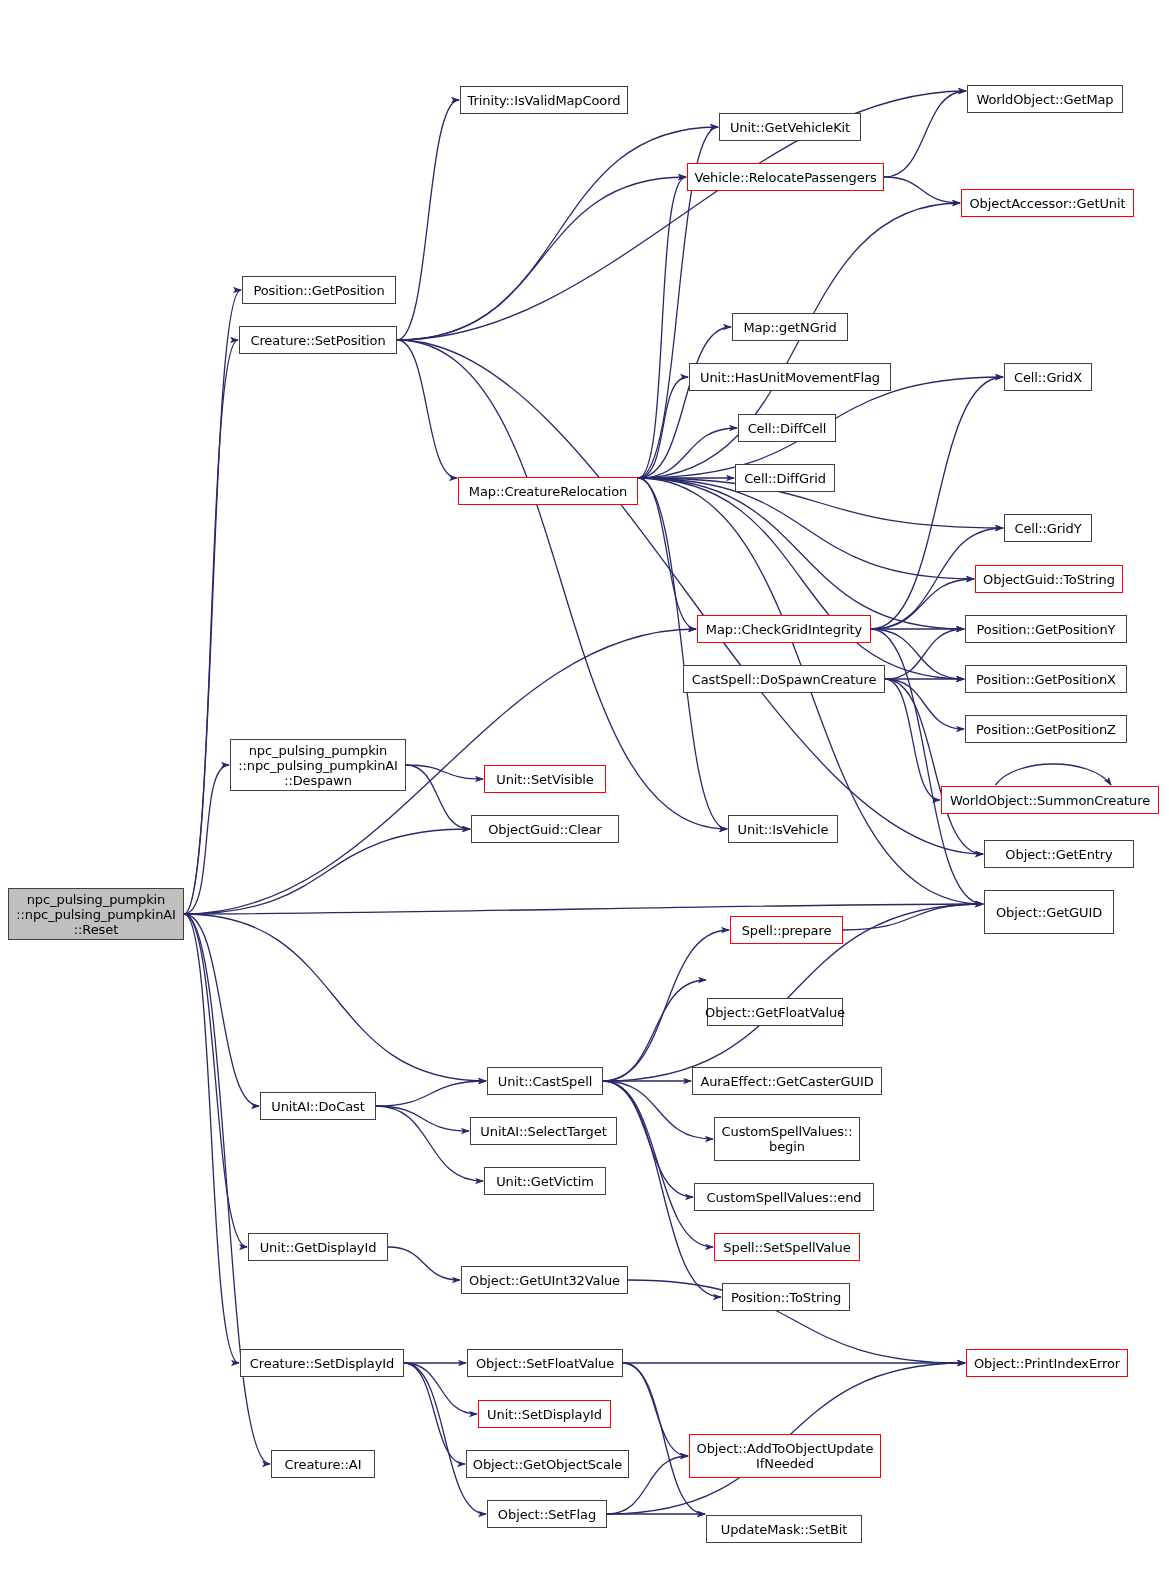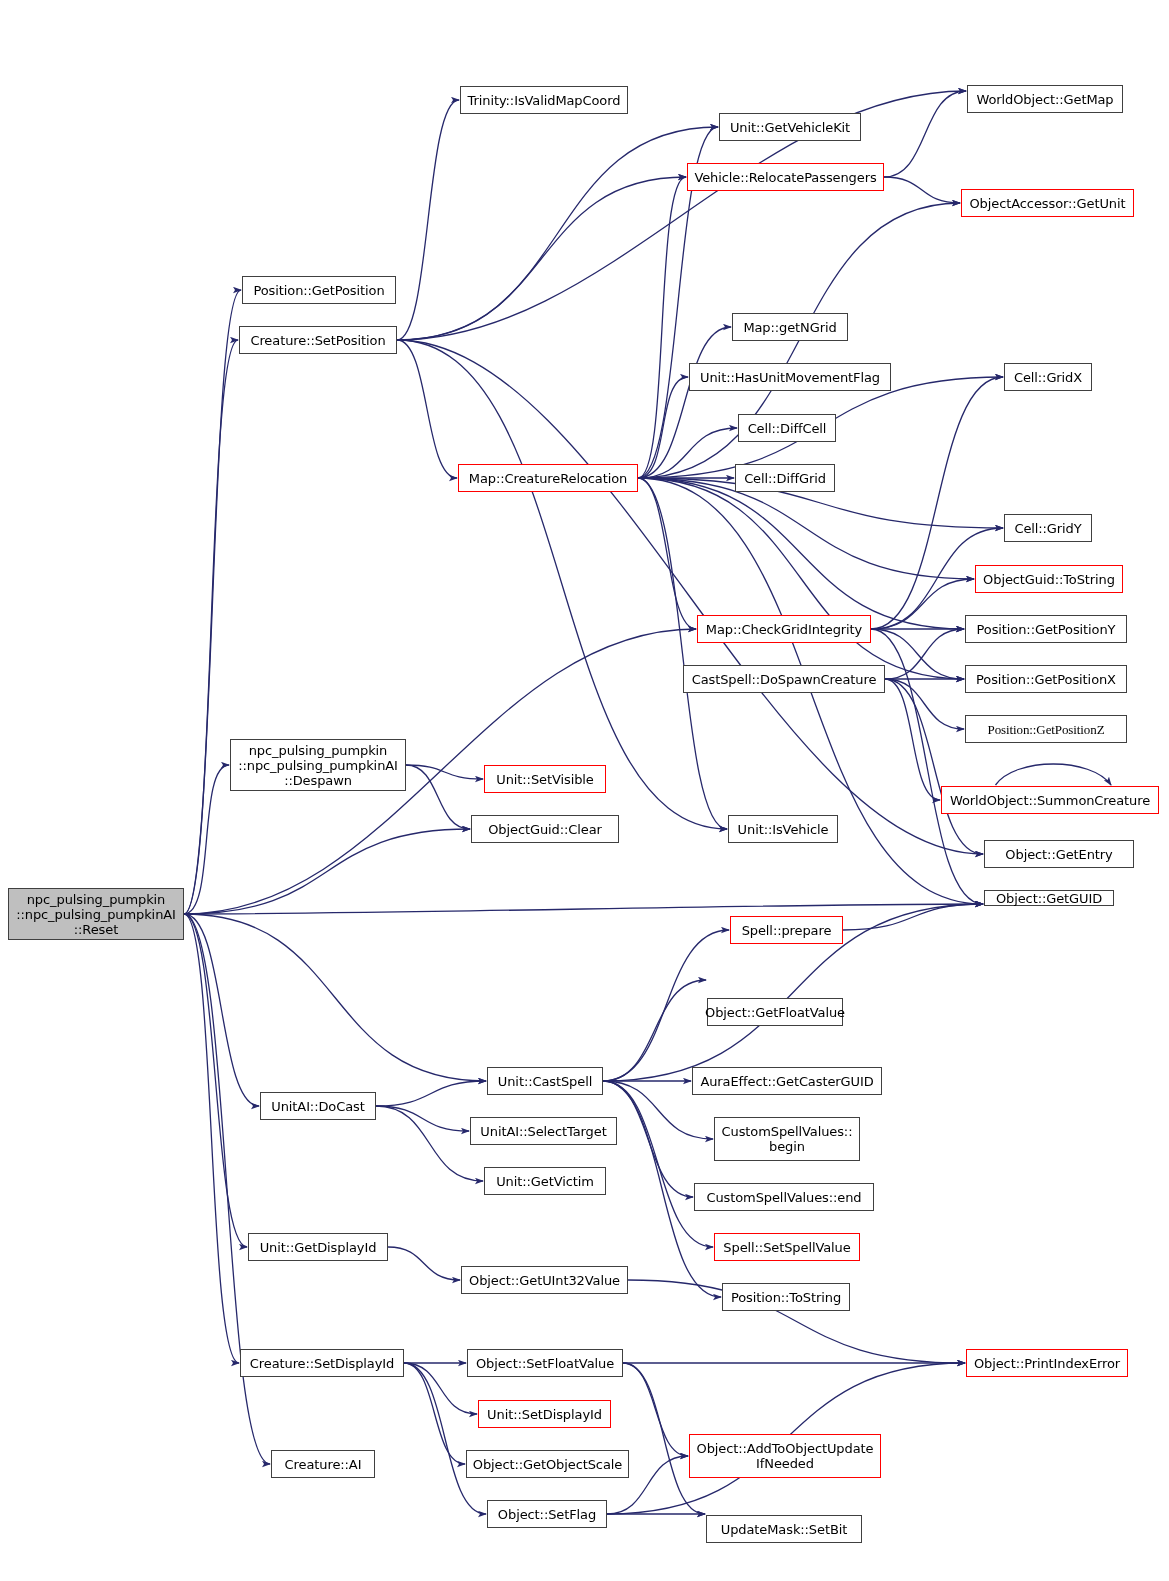--- a/index.html
+++ b/index.html
@@ -140,38 +140,38 @@
       <div class="node" style="left: 719px; top: 113px; width: 142px; height: 28px;">Unit::GetVehicleKit</div>
       <div class="node" style="left: 967px; top: 77px; width: 156px; height: 28px; margin-top: 8px;">WorldObject::GetMap</div>
       <div class="node red" style="left: 687px; top: 163px; width: 197px; height: 28px;">Vehicle::RelocatePassengers</div>
       <div class="node red" style="left: 961px; top: 189px; width: 173px; height: 28px;">ObjectAccessor::GetUnit</div>
       <div class="node" style="left: 242px; top: 276px; width: 154px; height: 28px;">Position::GetPosition</div>
       <div class="node" style="left: 239px; top: 326px; width: 158px; height: 28px;">Creature::SetPosition</div>
       <div class="node" style="left: 732px; top: 313px; width: 116px; height: 28px;">Map::getNGrid</div>
       <div class="node" style="left: 689px; top: 363px; width: 202px; height: 28px;">Unit::HasUnitMovementFlag</div>
       <div class="node" style="left: 1004px; top: 363px; width: 88px; height: 28px;">Cell::GridX</div>
       <div class="node" style="left: 738px; top: 414px; width: 98px; height: 28px;">Cell::DiffCell</div>
-      <div class="node red" style="left: 458px; top: 464px; width: 180px; height: 28px;">Map::CreatureRelocation</div>
+      <div class="node red" style="left: 458px; top: 477px; width: 180px; height: 28px;">Map::CreatureRelocation</div>
       <div class="node" style="left: 735px; top: 464px; width: 100px; height: 28px;">Cell::DiffGrid</div>
       <div class="node" style="left: 1004px; top: 514px; width: 88px; height: 28px;">Cell::GridY</div>
       <div class="node red" style="left: 975px; top: 565px; width: 148px; height: 28px;">ObjectGuid::ToString</div>
       <div class="node red" style="left: 697px; top: 615px; width: 174px; height: 28px;">Map::CheckGridIntegrity</div>
       <div class="node" style="left: 965px; top: 615px; width: 162px; height: 28px;">Position::GetPositionY</div>
       <div class="node" style="left: 683px; top: 665px; width: 202px; height: 28px;">CastSpell::DoSpawnCreature</div>
       <div class="node" style="left: 965px; top: 665px; width: 162px; height: 28px;">Position::GetPositionX</div>
-      <div class="node" style="left: 965px; top: 715px; width: 162px; height: 28px; font-family: Liberation Serif, serif;">Position::GetPositionZ</div>
+      <div class="node" style="left: 965px; top: 715px; width: 162px; height: 28px;">Position::GetPositionZ</div>
       <div class="node" style="left: 230px; top: 739px; width: 176px; height: 52px;">npc_pulsing_pumpkin
 ::npc_pulsing_pumpkinAI
 ::Despawn</div>
       <div class="node red" style="left: 941px; top: 786px; width: 218px; height: 28px;">WorldObject::SummonCreature</div>
       <div class="node red" style="left: 484px; top: 765px; width: 122px; height: 28px;">Unit::SetVisible</div>
       <div class="node" style="left: 728px; top: 815px; width: 110px; height: 28px;">Unit::IsVehicle</div>
       <div class="node" style="left: 471px; top: 815px; width: 148px; height: 28px;">ObjectGuid::Clear</div>
       <div class="node" style="left: 984px; top: 840px; width: 150px; height: 28px;">Object::GetEntry</div>
-      <div class="node" style="left: 984px; top: 890px; width: 130px; height: 16px;">Object::GetGUID</div>
+      <div class="node" style="left: 984px; top: 890px; width: 130px; height: 44px;">Object::GetGUID</div>
       <div class="node red" style="left: 730px; top: 916px; width: 113px; height: 28px;">Spell::prepare</div>
       <div class="node" style="left: 707px; top: 998px; width: 136px; height: 28px;">Object::GetFloatValue</div>
       <div class="node" style="left: 487px; top: 1067px; width: 116px; height: 28px;">Unit::CastSpell</div>
       <div class="node" style="left: 692px; top: 1067px; width: 190px; height: 28px;">AuraEffect::GetCasterGUID</div>
       <div class="node" style="left: 260px; top: 1092px; width: 116px; height: 28px;">UnitAI::DoCast</div>
       <div class="node" style="left: 714px; top: 1117px; width: 146px; height: 44px; text-align: center;">CustomSpellValues::
 begin</div>
       <div class="node" style="left: 470px; top: 1117px; width: 147px; height: 28px;">UnitAI::SelectTarget</div>
       <div class="node" style="left: 484px; top: 1167px; width: 122px; height: 28px;">Unit::GetVictim</div>
       <div class="node" style="left: 694px; top: 1183px; width: 180px; height: 28px;">CustomSpellValues::end</div>

